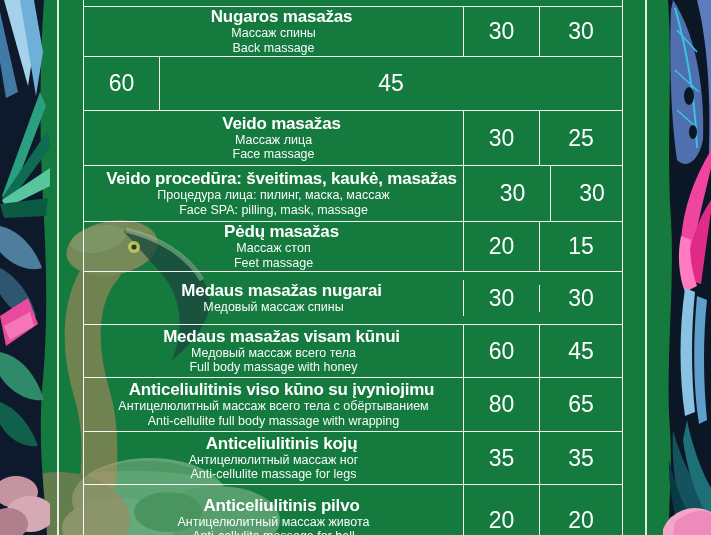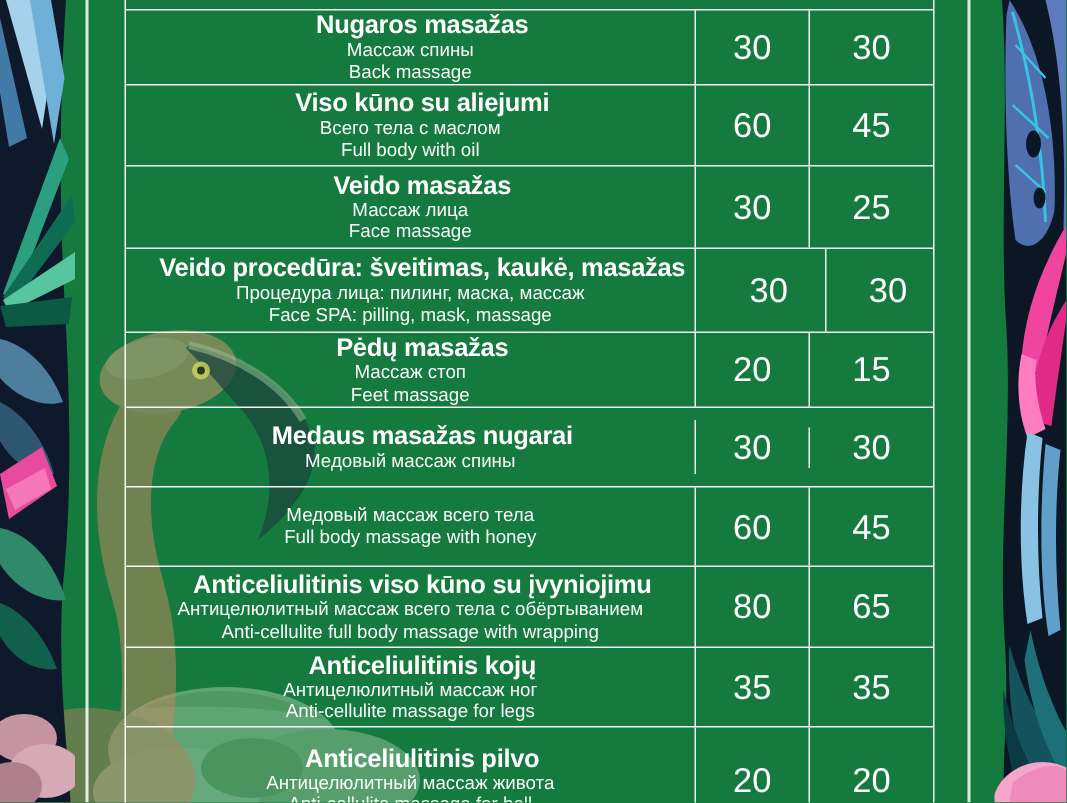--- a/index.html
+++ b/index.html
@@ -126,25 +126,20 @@
     </div>
     <div class="cell p1">
       <span class="num">30</span>
     </div>
     <div class="cell p2">
       <span class="num">30</span>
     </div>
   </div>
 
   <div class="p-row">
-    <div class="cell desc">
-      <div class="lt">Viso kūno su aliejumi</div>
-      <div class="sub">Всего тела с маслом</div>
-      <div class="sub">Full body with oil</div>
-    </div>
     <div class="cell p1">
       <span class="num">60</span>
     </div>
     <div class="cell p2">
       <span class="num">45</span>
     </div>
   </div>
 
   <div class="p-row">
     <div class="cell desc">
@@ -196,20 +191,21 @@
     <div class="cell p1">
       <span class="num">30</span>
     </div>
     <div class="cell p2">
       <span class="num">30</span>
     </div>
   </div>
 
   <div class="p-row">
     <div class="cell desc">
+      <div class="lt">Medaus masažas visam kūnui</div>
       <div class="sub">Медовый массаж всего тела</div>
       <div class="sub">Full body massage with honey</div>
     </div>
     <div class="cell p1">
       <span class="num">60</span>
     </div>
     <div class="cell p2">
       <span class="num">45</span>
     </div>
   </div>

